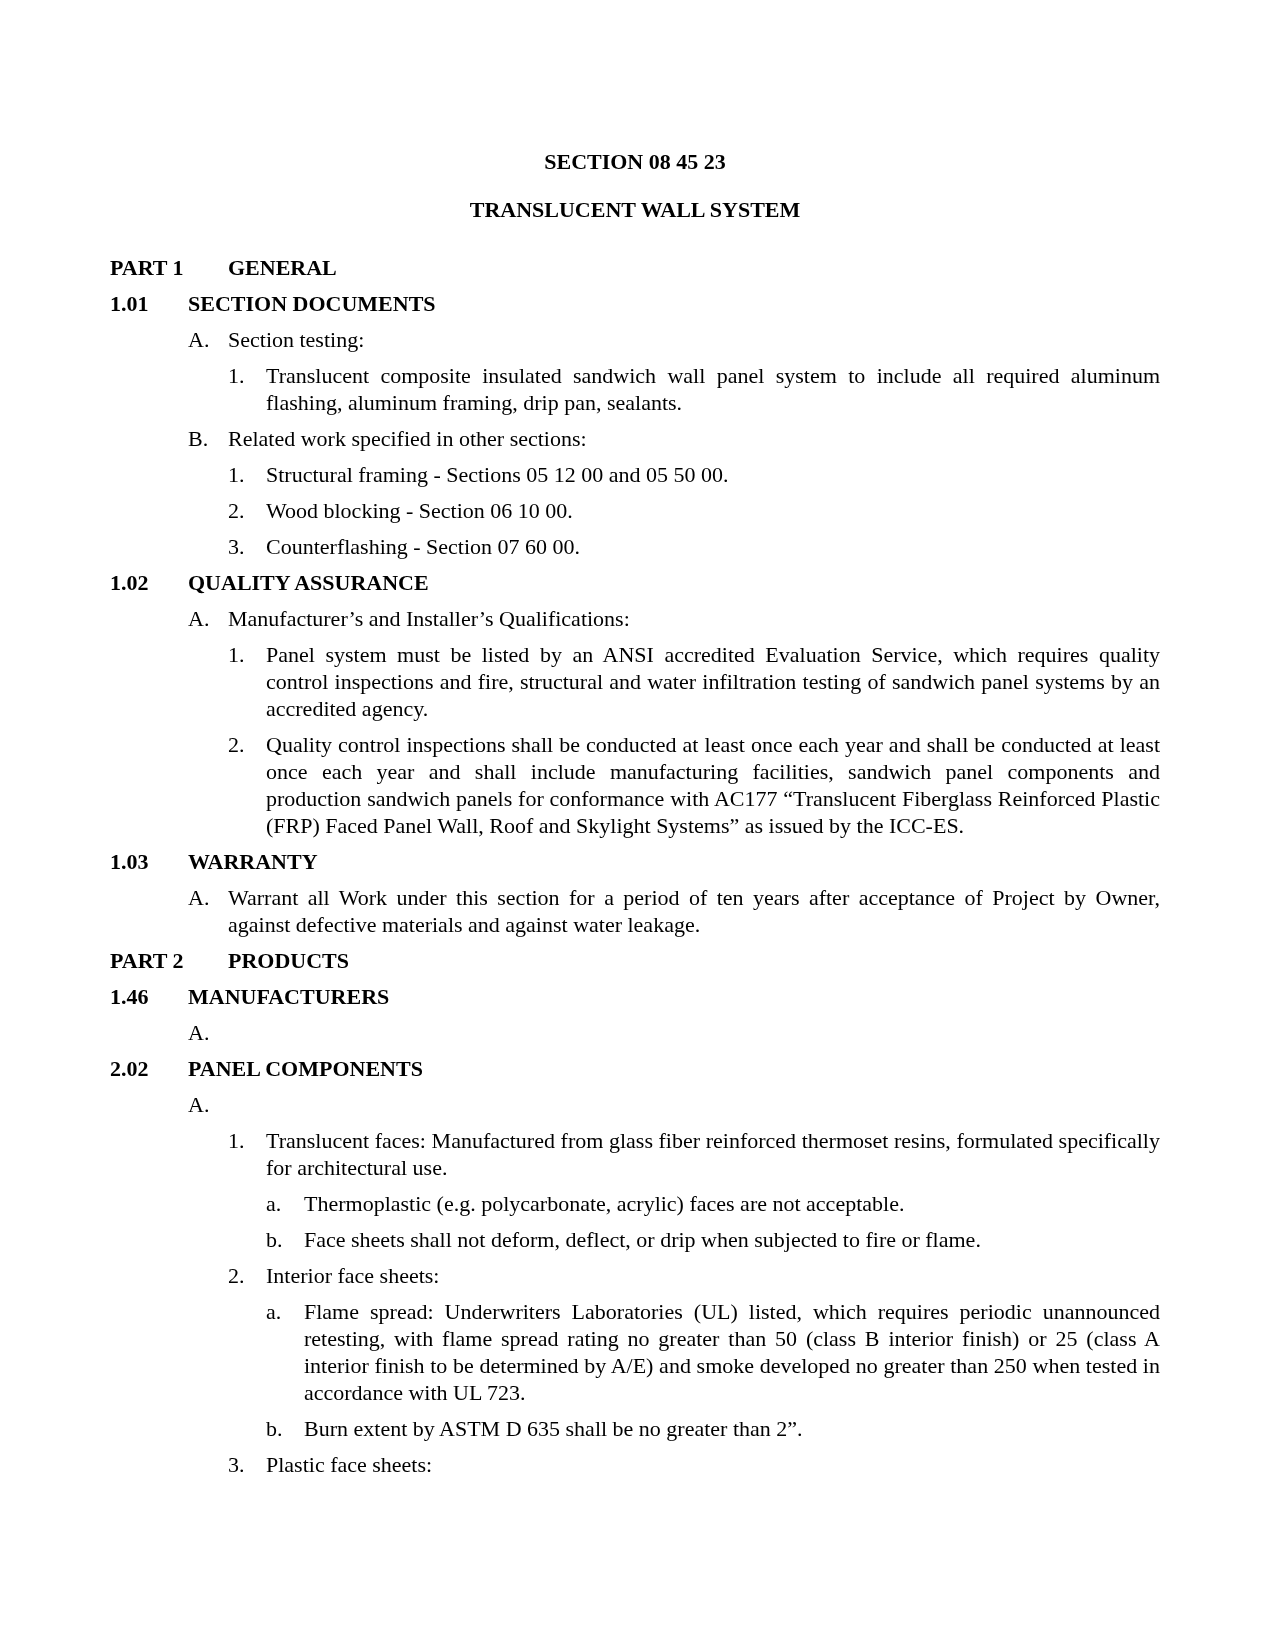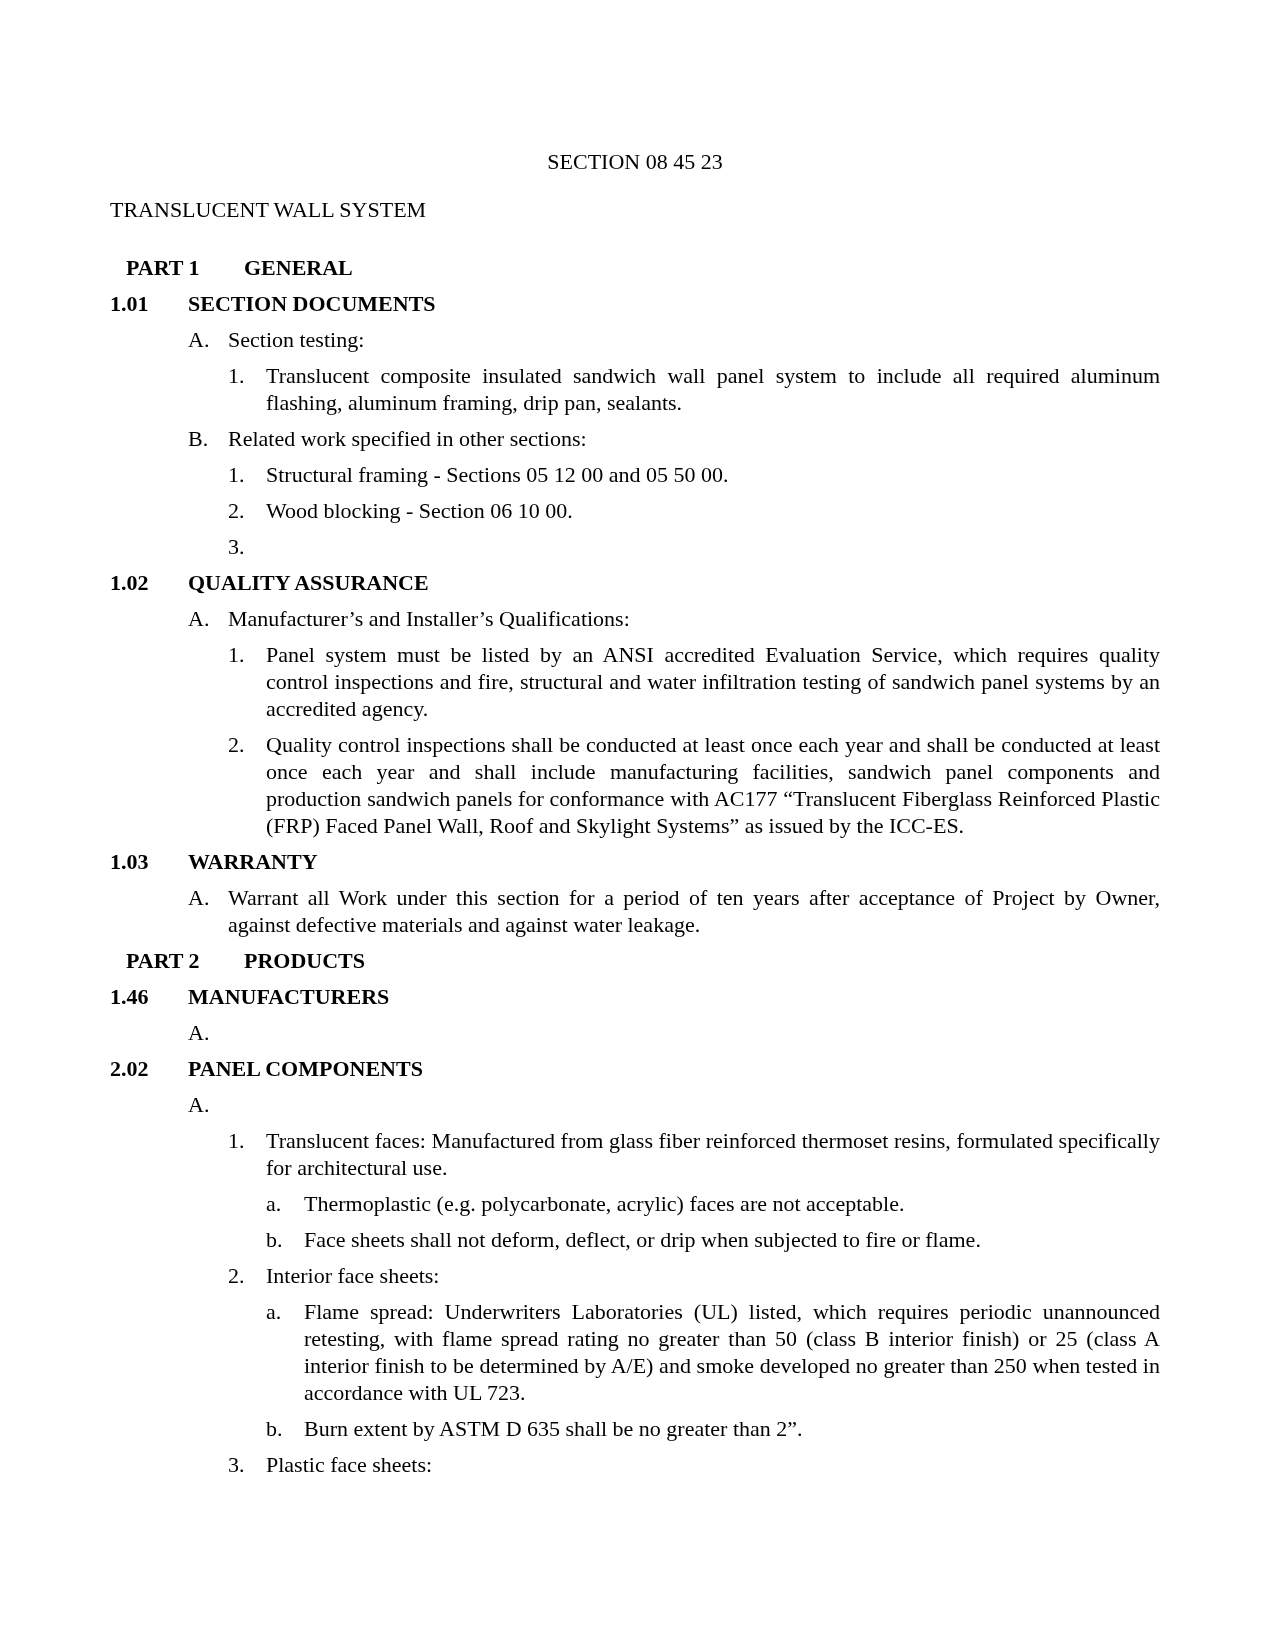--- a/index.html
+++ b/index.html
@@ -22,30 +22,30 @@
     background: #ffffff;
   }
   .content {
     padding: 0 115px 0 110px;
     font-size: 22px;
     line-height: 27px;
   }
   .doc-title {
     margin: 148px 0 21px 0;
     text-align: center;
-    font-weight: normal;
+    font-weight: bold;
   }
   .doc-subtitle {
     margin: 0 0 31px 0;
-    text-align: left;
-    font-weight: normal;
+    text-align: center;
+    font-weight: bold;
   }
   .block { margin: 0 0 9px 0; }
   .head { font-weight: bold; display: flex; }
-  .head.part .hnum { width: 118px; flex: 0 0 118px; margin-left: 16px; }
+  .head.part .hnum { width: 118px; flex: 0 0 118px; }
   .head.section .hnum { width: 78px; flex: 0 0 78px; }
   .item { display: flex; }
   .item .marker { flex: 0 0 auto; }
   .item .itext { flex: 1 1 auto; text-align: justify; }
   .lvl-A { padding-left: 78px; }
   .lvl-A .marker { width: 40px; flex-basis: 40px; }
   .lvl-1 { padding-left: 118px; }
   .lvl-1 .marker { width: 38px; flex-basis: 38px; }
   .lvl-a { padding-left: 156px; }
   .lvl-a .marker { width: 38px; flex-basis: 38px; }
@@ -81,20 +81,21 @@
         <div class="block item lvl-1">
           <span class="marker">1.</span>
           <div class="itext">Structural framing - Sections 05 12 00 and 05 50 00.</div>
         </div>
         <div class="block item lvl-1">
           <span class="marker">2.</span>
           <div class="itext">Wood blocking - Section 06 10 00.</div>
         </div>
         <div class="block item lvl-1">
           <span class="marker">3.</span>
+          <div class="itext">Counterflashing - Section 07 60 00.</div>
         </div>
         <div class="block head section">
           <span class="hnum">1.02</span>
           <span class="htext">QUALITY ASSURANCE</span>
         </div>
         <div class="block item lvl-A">
           <span class="marker">A.</span>
           <div class="itext">Manufacturer’s and Installer’s Qualifications:</div>
         </div>
         <div class="block item lvl-1">

